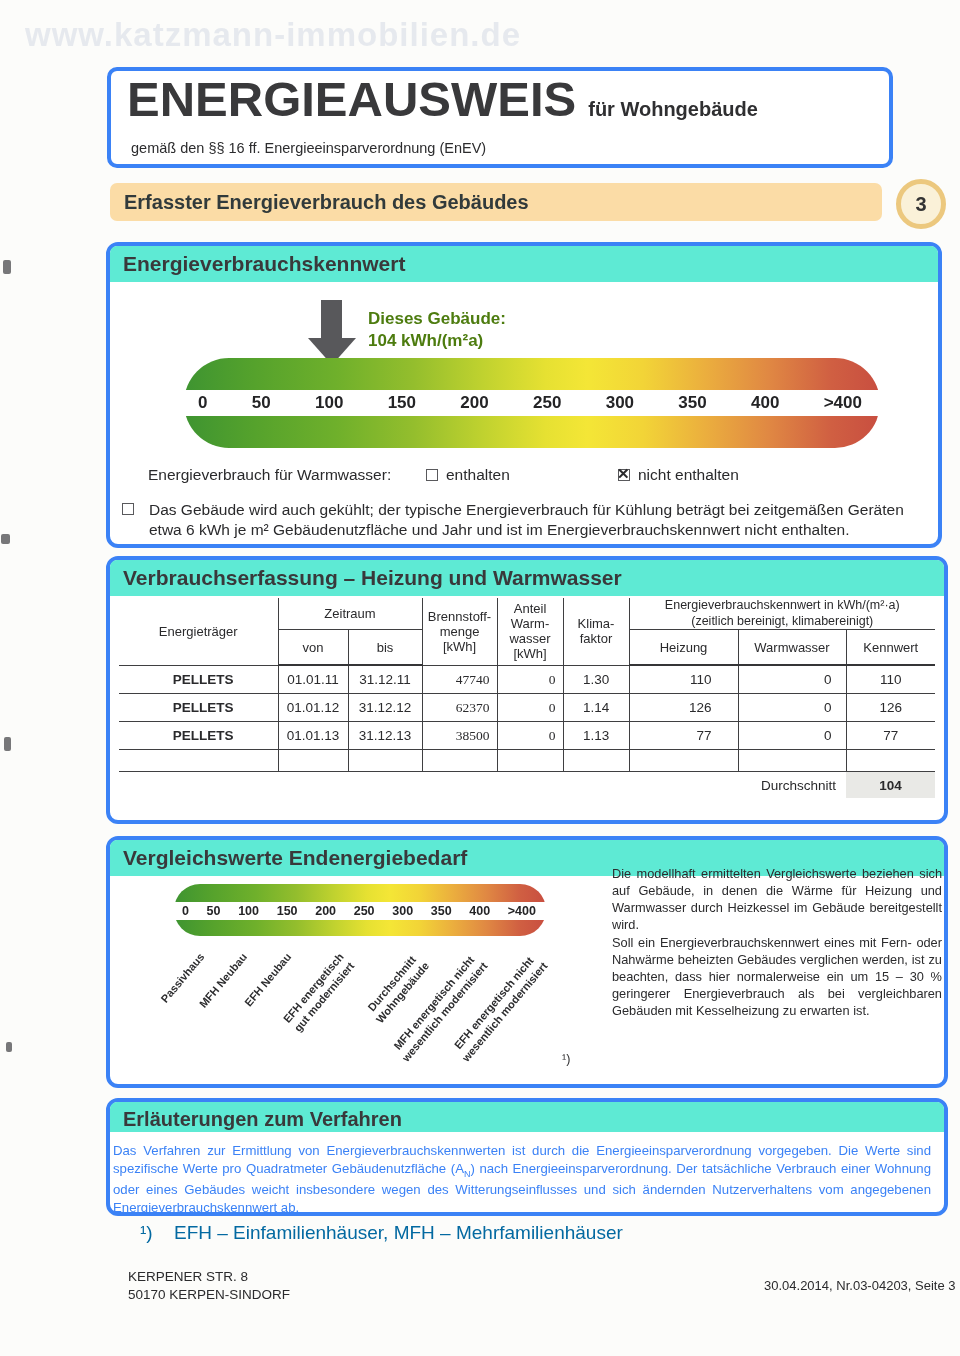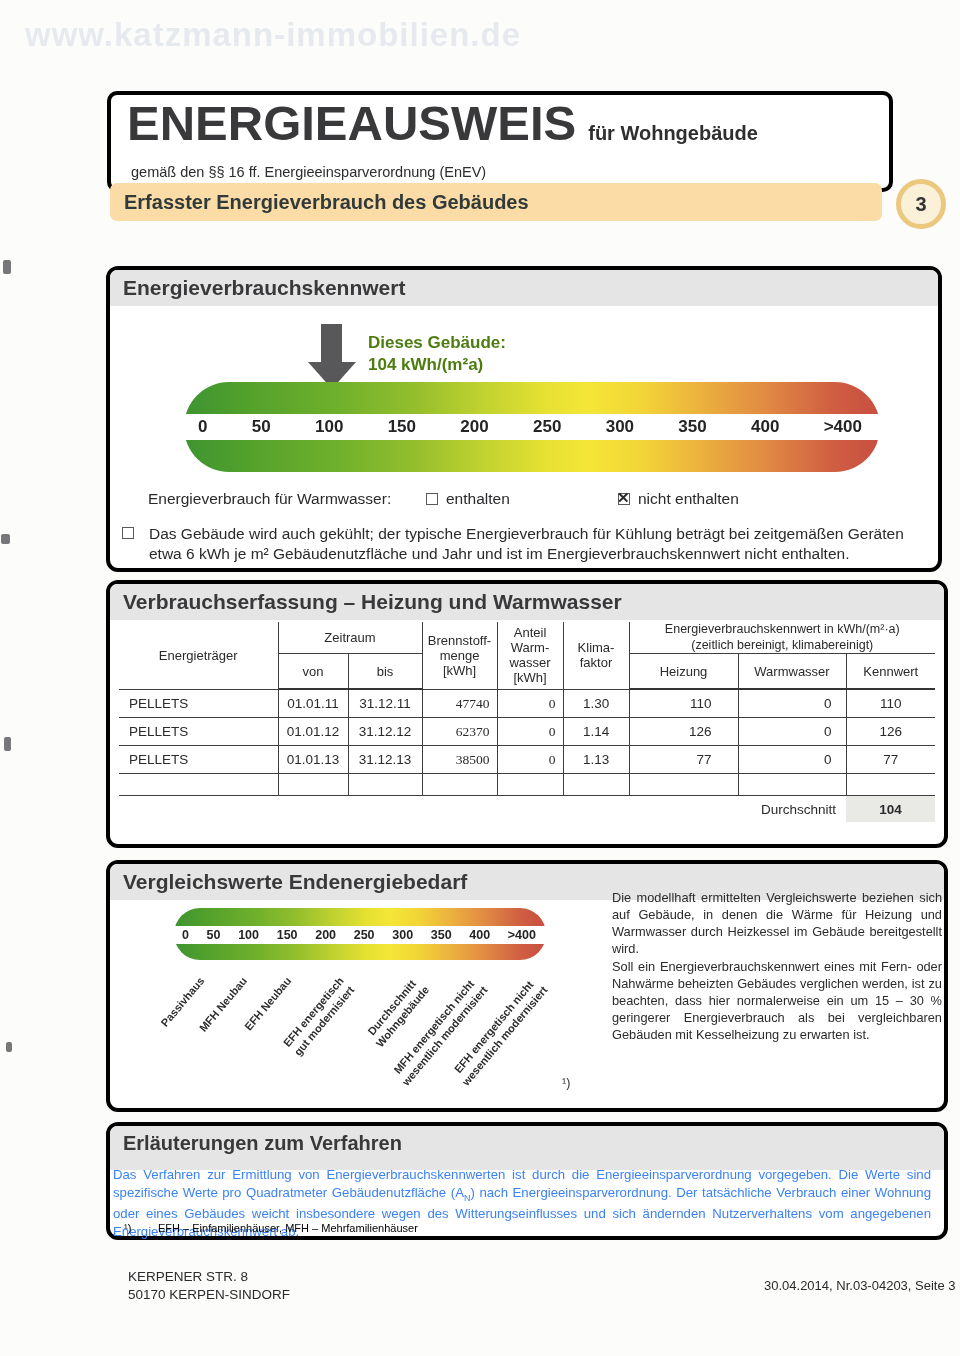--- a/index.html
+++ b/index.html
@@ -17,26 +17,25 @@
     font-size:33px;font-weight:700;letter-spacing:1px;
     color:rgba(203,211,225,0.45);
     white-space:nowrap;
   }
 
   
   .artifact{background:#4b4b4d;border-radius:2px;opacity:.75;}
 
   
   .gold-box{
-    border:4px solid #000000;border-radius:12px;background:#FFFFFF;
+    border:4px solid #3b82f6;border-radius:12px;background:#FFFFFF;
     box-sizing:border-box;
-    margin-top:24px;
   }
   .title-bar{
-    background:#e5e5e5;border-radius:7px 7px 0 0;
+    background:#5eead4;border-radius:7px 7px 0 0;
     height:36px;line-height:36px;padding-left:13px;
     font-size:21px;font-weight:700;color:#39393B;
   }
 
   
   .header-box{left:107px;top:67px;width:786px;height:101px;border-radius:10px;}
   .doc-title{left:16px;top:0px;font-size:49px;font-weight:700;color:#39393B;white-space:nowrap;}
   .doc-title-suffix{font-size:20px;font-weight:700;color:#2f2f31;margin-left:12px;}
   .law-line{left:20px;top:69px;font-size:14.5px;color:#2c2c2e;}
 
@@ -84,21 +83,21 @@
   table.vt{border-collapse:collapse;position:absolute;left:9px;top:38px;width:816px;table-layout:fixed;}
   .vt th,.vt td{border:1.4px solid #3f3f41;font-weight:400;color:#2a2a2c;padding:0;}
   .vt thead th{font-size:13px;vertical-align:middle;text-align:center;}
   .vt thead tr:first-child th{border-top:none;}
   .vt th:first-child,.vt td:first-child{border-left:none;}
   .vt th:last-child,.vt td:last-child{border-right:none;}
   .vt thead tr:last-child th{border-bottom:2.2px solid #353537;height:34px;}
   .vt .h-kw{font-size:12.5px;line-height:1.25;}
   .pre{white-space:pre-line;}
   .vt tbody td{font-size:13.5px;height:27px;}
-  .vt td.c-et{text-align:left;padding-left:10px;}
+  .vt td.c-et{text-align:center;padding-left:10px;font-weight:bold;}
   .vt td.c-date{text-align:center;}
   .vt td.n-r{text-align:right;padding-right:7px;font-family:Liberation Serif, serif;}
   .vt td.n-hz{text-align:right;padding-right:26px;}
   .vt td.n-ww{text-align:right;padding-right:14px;}
   .vt td.n-kw{text-align:center;}
   .vt td.c-kf{text-align:center;}
   .vt tr.empty td{height:21px;}
   .vt tr.avg td{border:none;border-top:1.6px solid #3f3f41;height:26px;font-size:13.5px;}
   .vt td.avg-label{text-align:right;padding-right:10px;}
   .vt td.avg-val{border-left:1.4px solid #3f3f41;background:#E9E9E6;font-weight:700;text-align:center;}
@@ -114,25 +113,25 @@
     transform:rotate(-50deg);transform-origin:100% 0;
     white-space:pre;text-align:center;
     font-size:11px;font-weight:700;color:#2d2d2f;line-height:1.3;
   }
   .fn-marker{left:452px;top:212px;font-size:12.5px;color:#2d2d2f;}
   .cmp-text{left:502px;top:25px;width:330px;font-size:12.8px;line-height:1.34;text-align:justify;color:#2b2b2d;}
   .cmp-text p{margin:0;}
 
   
   .box4{left:106px;top:1098px;width:842px;height:118px;}
-  .box4 .title-bar{height:44px;line-height:34px;font-size:20px;}
+  .box4 .title-bar{height:30px;line-height:34px;font-size:20px;}
   .erl-text{left:3px;top:40px;width:818px;font-size:13.2px;line-height:1.4;text-align:justify;color:#3b82f6;}
   sub{font-size:9px;}
 
-  .footnote-line{left:124px;top:1222px;font-size:11px;color:#000000;}
+  .footnote-line{left:140px;top:1222px;font-size:19px;color:#0369a1;}
   .footnote-line .fm{display:inline-block;width:34px;}
   .footer-address{left:128px;top:1268px;font-size:13.5px;line-height:1.3;color:#2b2b2d;}
   .footer-meta{left:764px;top:1278px;font-size:13px;color:#2b2b2d;white-space:nowrap;}
 </style>
 </head>
 <body>
 
 <div class="abs watermark">www.katzmann-immobilien.de</div>
 
 <div class="abs artifact" style="left:3px;top:260px;width:8px;height:14px;"></div>

